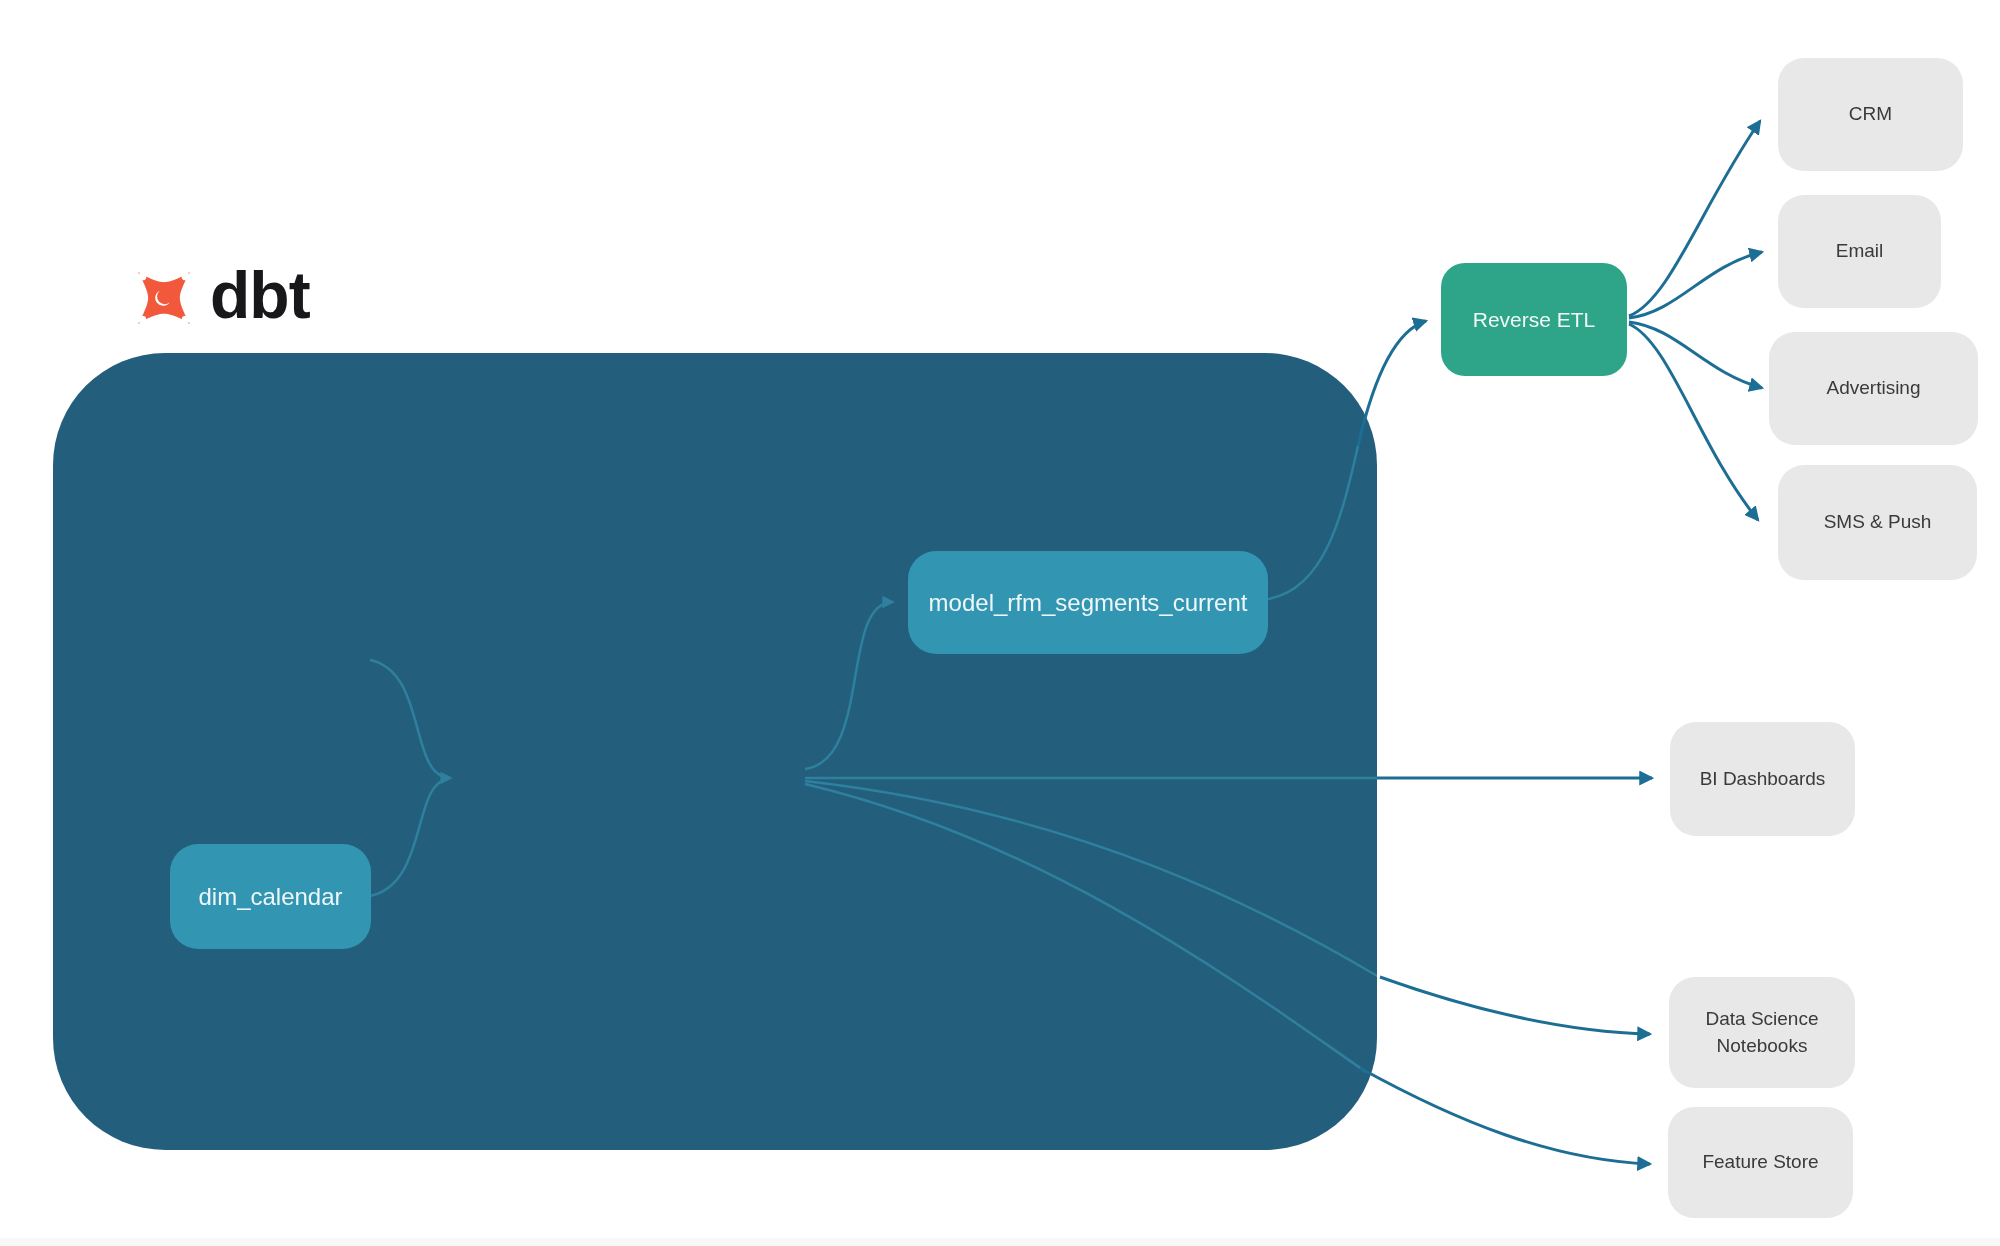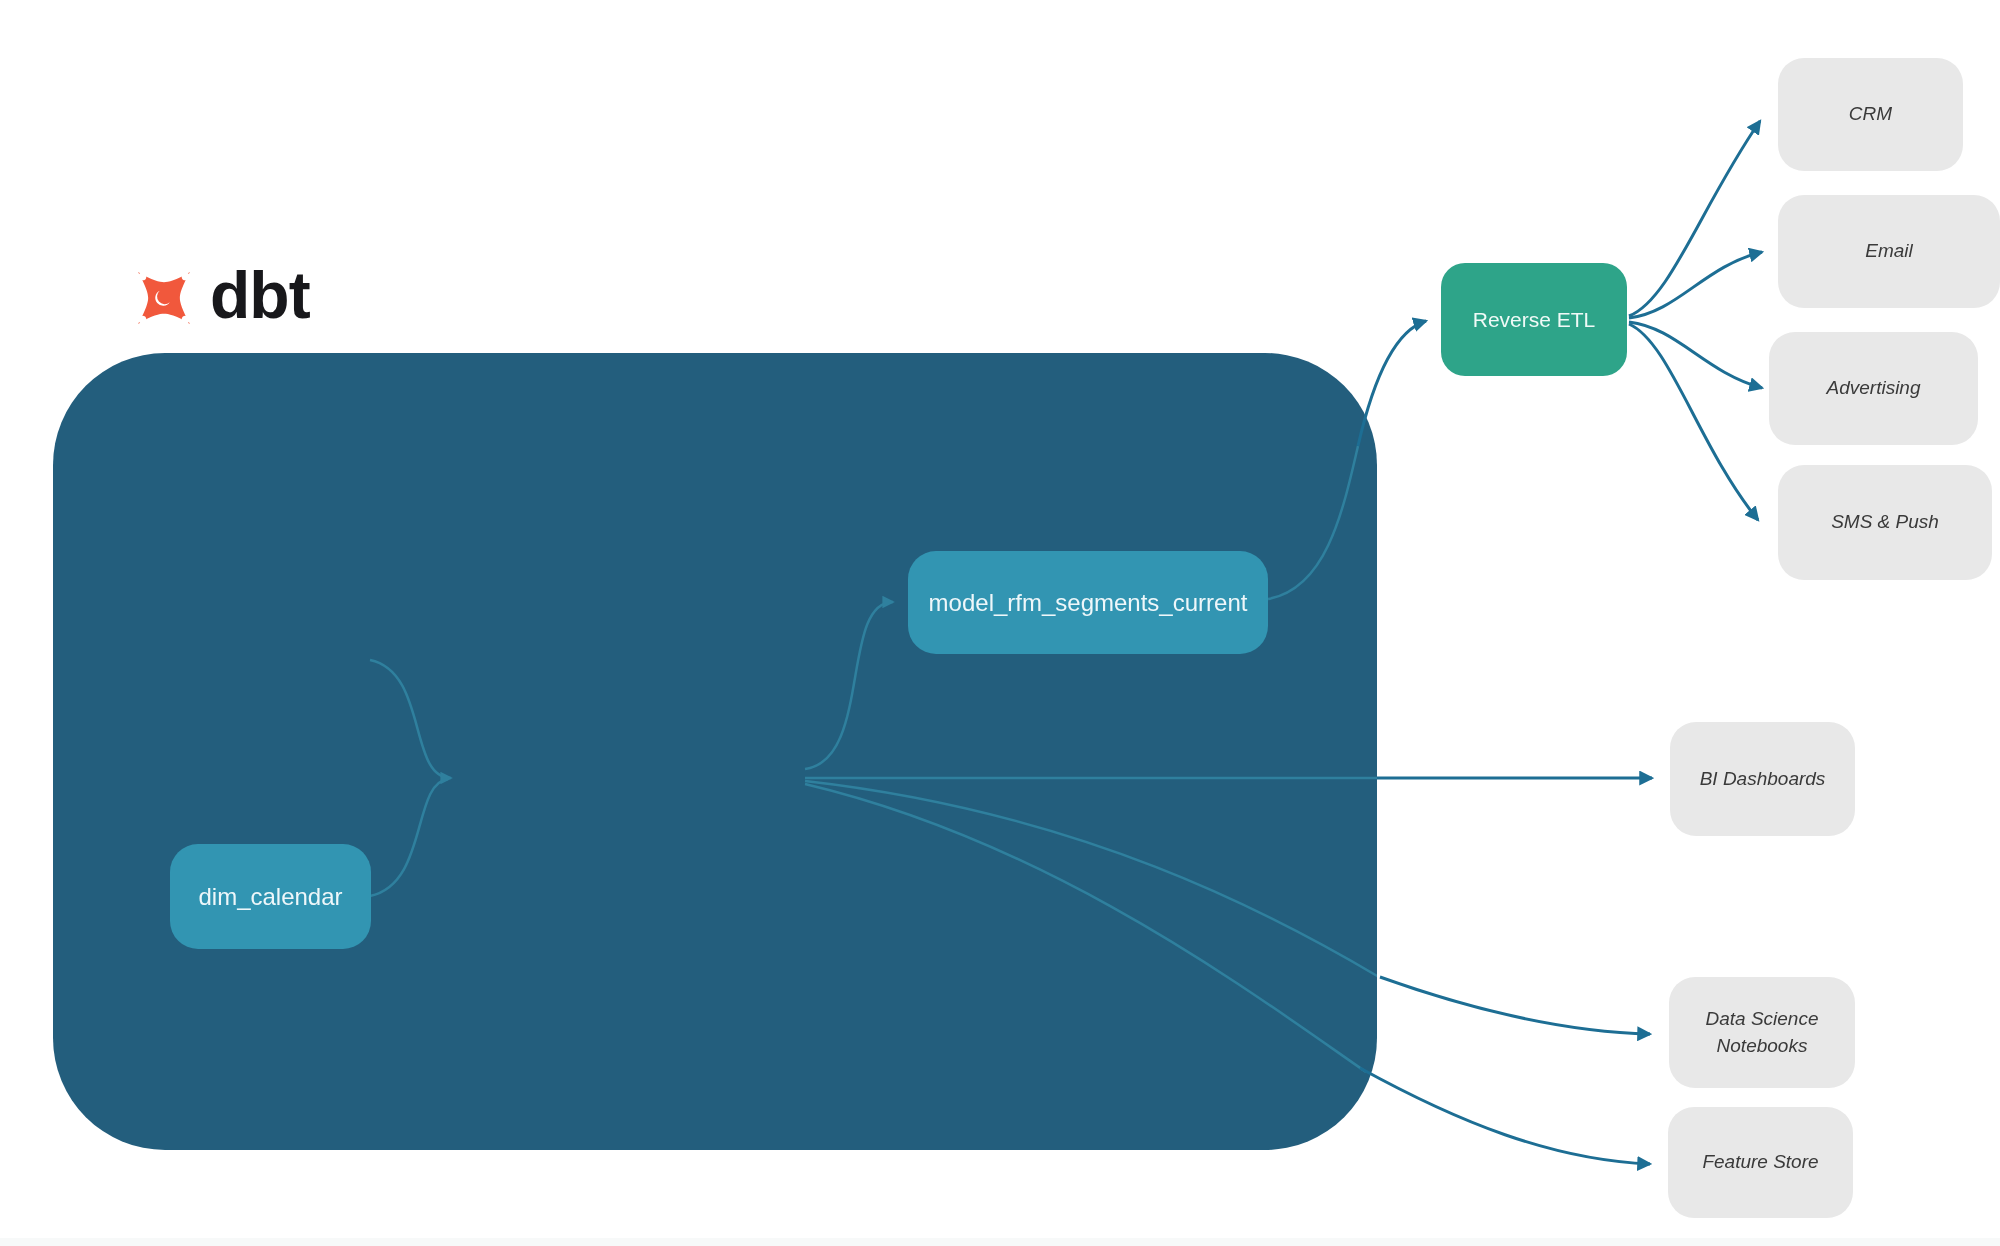--- a/index.html
+++ b/index.html
@@ -65,31 +65,30 @@
     color: #f0faf7;
     border-radius: 24px;
     font-size: 21px;
   }
   .node-dest {
     background: #e8e8e8;
     color: #3a3a3a;
     border-radius: 26px;
     font-size: 19px;
     padding: 0 20px;
-    font-style: italic;
   }
   .n-fact    { left: 170px; top: 605px; width: 201px; height: 105px; }
   .n-dim     { left: 170px; top: 844px; width: 201px; height: 105px; align-items: center; }
   .n-hist    { left: 467px; top: 723px; width: 338px; height: 110px; }
   .n-current { left: 908px; top: 551px; width: 360px; height: 103px; }
   .n-etl     { left: 1441px; top: 263px; width: 186px; height: 113px; }
   .n-crm     { left: 1778px; top: 58px;  width: 185px; height: 113px; }
-  .n-email   { left: 1778px; top: 195px; width: 222px; height: 113px; }
+  .n-email   { left: 1778px; top: 195px; width: 163px; height: 113px; }
   .n-adv     { left: 1740px; top: 332px; width: 209px; height: 113px; margin-left: 29px; }
-  .n-sms     { left: 1778px; top: 465px; width: 214px; height: 115px; }
+  .n-sms     { left: 1778px; top: 465px; width: 199px; height: 115px; }
   .n-bi      { left: 1670px; top: 722px; width: 185px; height: 114px; }
   .n-ds      { left: 1669px; top: 977px; width: 186px; height: 111px; }
   .n-fs      { left: 1668px; top: 1107px; width: 185px; height: 111px; }
   .bottom-edge {
     position: absolute;
     left: 0; bottom: 0;
     width: 2000px; height: 8px;
     background: #f7f9f9;
   }
 </style>

